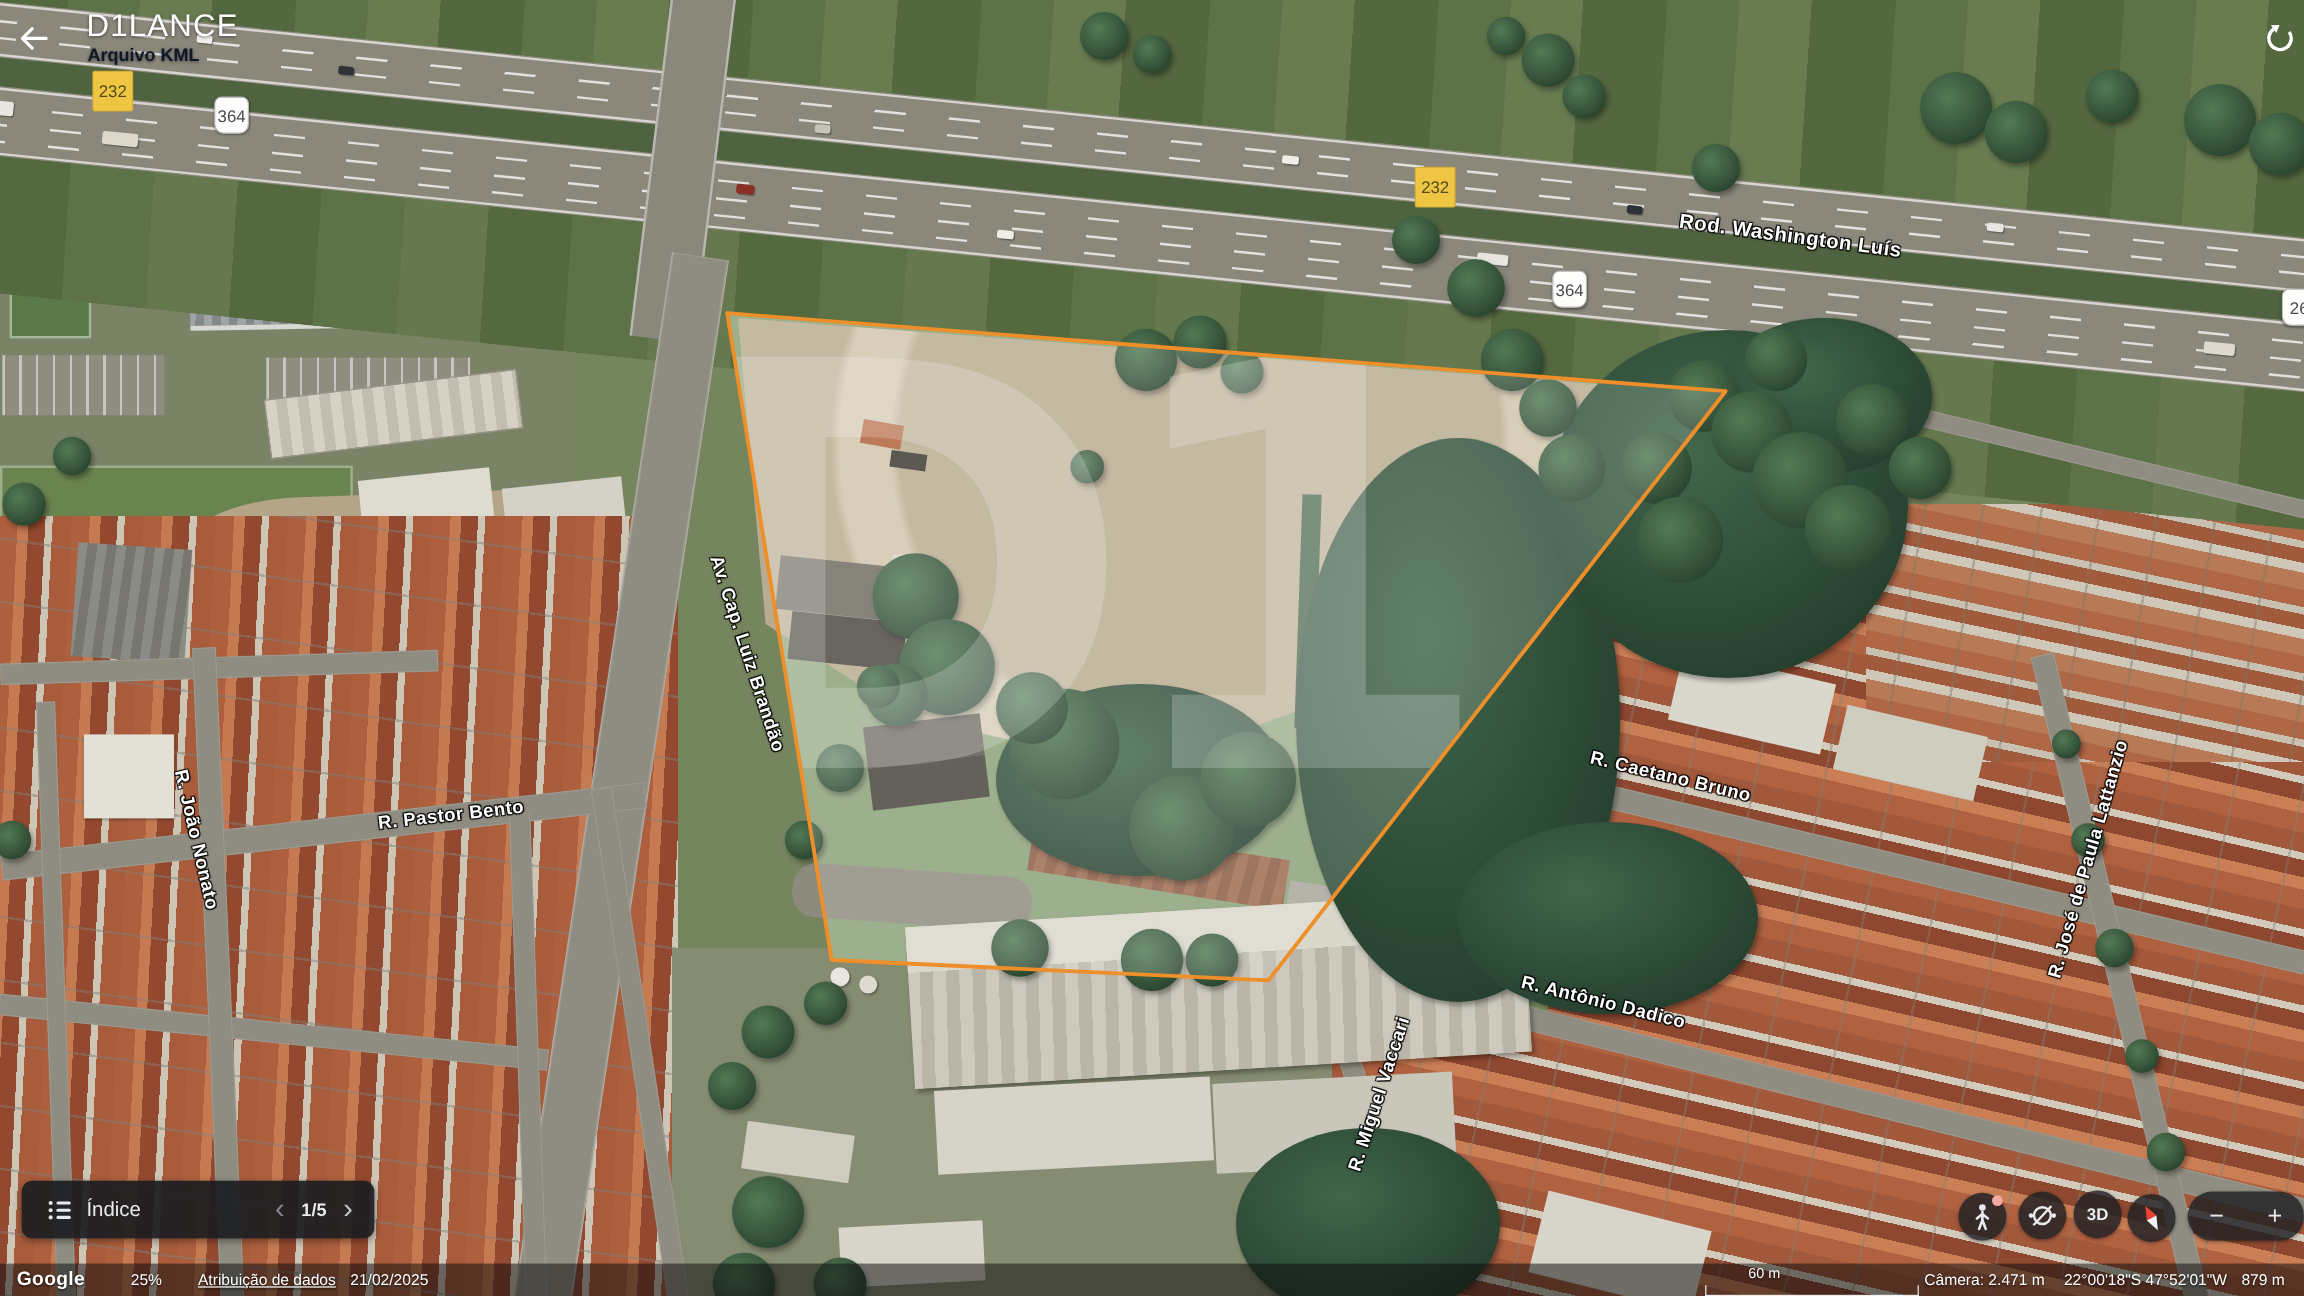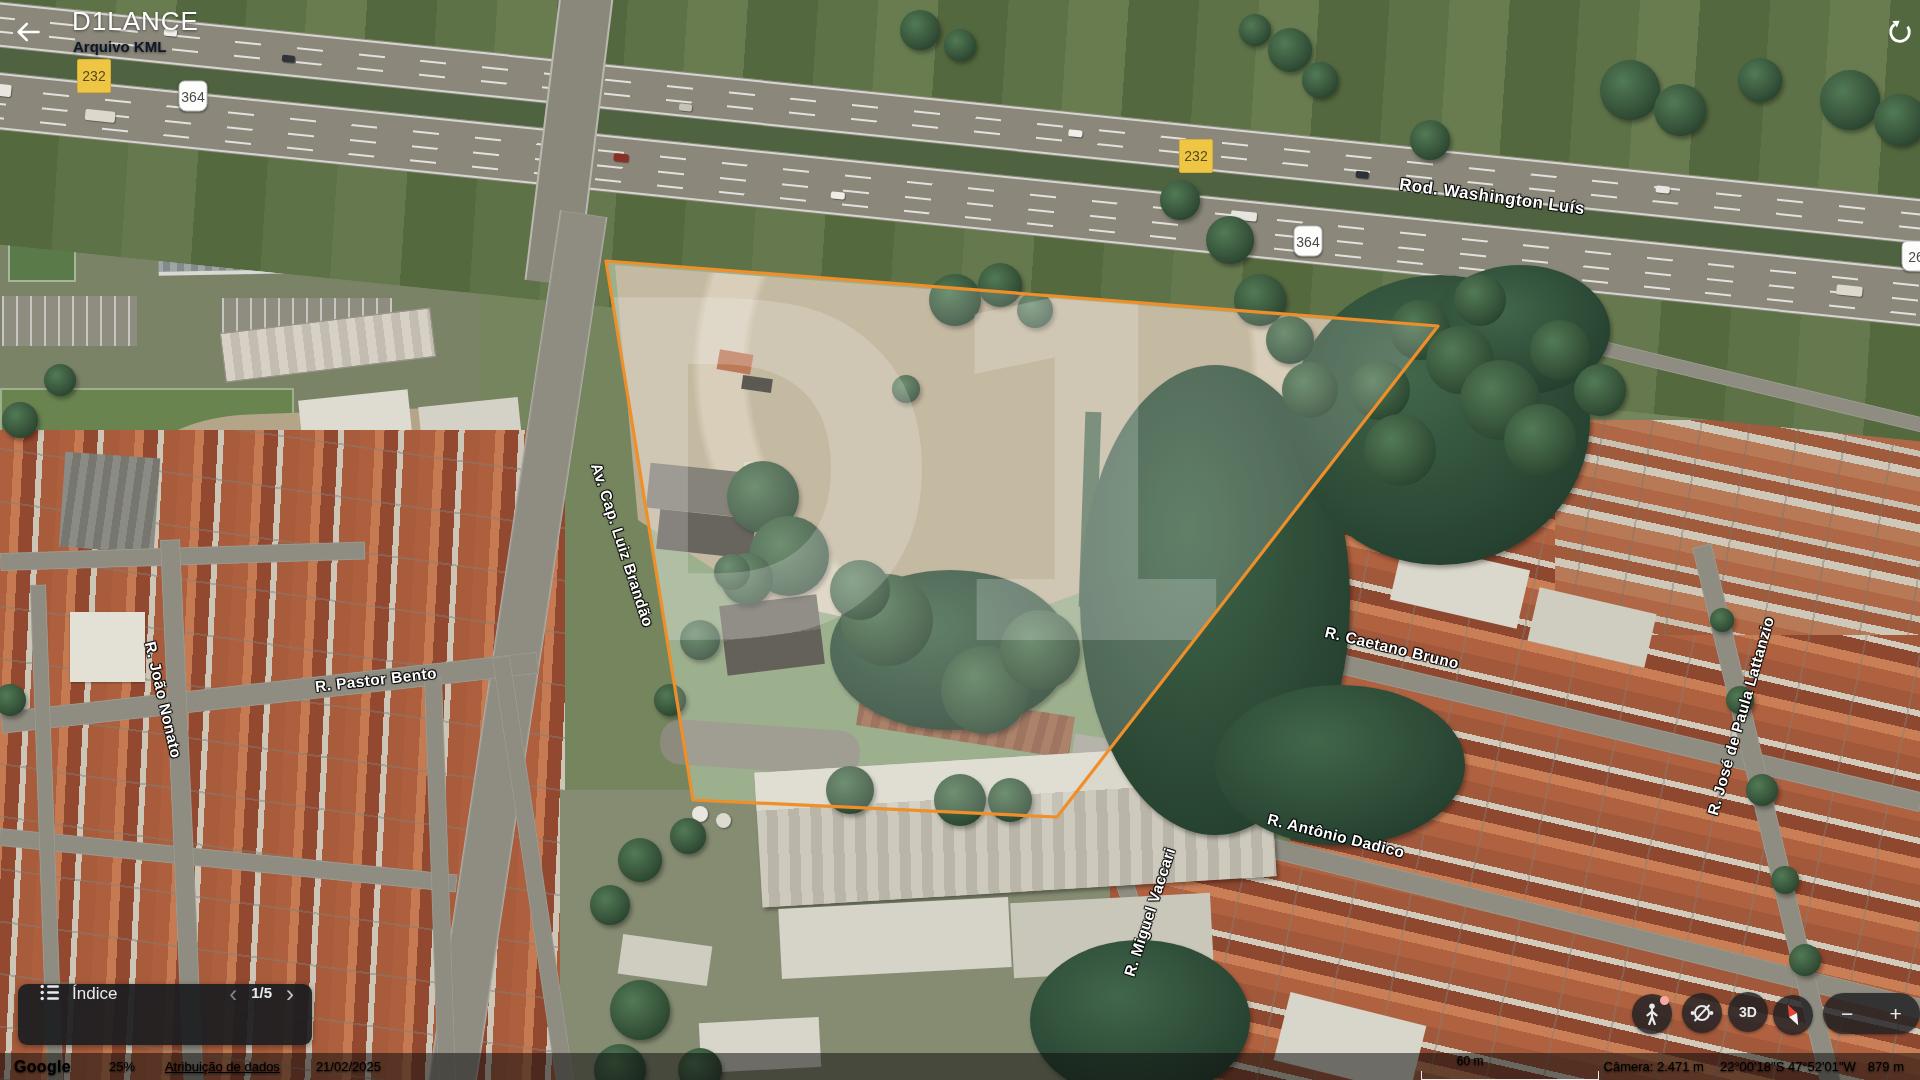--- a/index.html
+++ b/index.html
@@ -21,21 +21,21 @@
        text-shadow:-1px -1px 0 rgba(0,0,0,.8),1px -1px 0 rgba(0,0,0,.8),-1px 1px 0 rgba(0,0,0,.8),1px 1px 0 rgba(0,0,0,.8),0 0 3px rgba(0,0,0,.55);
        transform:translate(-50%,-50%)}
   .shield{position:absolute;display:flex;align-items:center;justify-content:center;font-weight:400;font-size:14px;transform:translate(-50%,-50%)}
   .shield-y{width:32px;height:32px;background:#efc643;color:#564a1e;border:1px solid #d8af35;border-radius:2px}
   .shield-w{width:27px;height:29px;background:#fdfdfb;color:#4a4a4a;border:1px solid #bbb;border-radius:6px 6px 8px 8px;box-shadow:0 1px 2px rgba(0,0,0,.35)}
   .veh{position:absolute;border-radius:2px;box-shadow:1px 1px 1px rgba(0,0,0,.35)}
   .lane{position:absolute;left:0;width:100%;height:2px;background:repeating-linear-gradient(90deg,rgba(255,255,255,.75) 0 26px,rgba(0,0,0,0) 26px 62px)}
   .edge{position:absolute;left:0;width:100%;height:2px;background:rgba(255,255,255,.65)}
   .circle-btn{position:absolute;width:40px;height:40px;border-radius:50%;background:rgba(32,33,36,.83);
        display:flex;align-items:center;justify-content:center;color:#e8eaed;cursor:pointer;box-shadow:0 1px 3px rgba(0,0,0,.4)}
-  .bar-txt{color:#000000;font-size:13px;text-shadow:0 1px 2px rgba(0,0,0,.8);white-space:nowrap}
+  .bar-txt{color:#ffffff;font-size:13px;text-shadow:0 1px 2px rgba(0,0,0,.8);white-space:nowrap}
   .tree-shadow{filter:drop-shadow(2px 3px 2px rgba(0,0,0,.35))}
 </style>
 </head>
 <body>
 
 <div class="abs" style="left:0;top:0;width:1920px;height:1080px;overflow:hidden">
 
   <div class="abs" style="left:1150px;top:0;width:770px;height:170px;
        background:repeating-linear-gradient(52deg,rgba(255,255,255,.07) 0 16px,rgba(0,0,0,.05) 16px 32px),#7d9058"></div>
   <div class="abs" style="left:1342px;top:6px;width:66px;height:54px;border:9px solid #8f8c80;border-radius:50%;transform:rotate(-8deg)"></div>
@@ -273,21 +273,21 @@
 <div class="abs" style="left:72px;top:6px;color:#fff;font-size:26px;letter-spacing:1px;text-shadow:0 1px 3px rgba(0,0,0,.55)">D1LANCE</div>
 <div class="abs" style="left:73px;top:38px;color:#0f172a;font-size:15px;font-weight:700;text-shadow:0 1px 3px rgba(0,0,0,.55)">Arquivo KML</div>
 
 <div class="abs" style="left:1886px;top:18px;width:28px;height:28px;cursor:pointer">
   <svg width="28" height="28" viewBox="0 0 24 24" style="transform:rotate(-35deg)">
     <path d="M12 4 a8 8 0 1 0 8 8" fill="none" stroke="#fff" stroke-width="2.4"></path>
     <path d="M12 0.6 L12 7.4 L17.2 4 Z" fill="#fff"></path>
   </svg>
 </div>
 
-<div class="abs" style="left:18px;top:984px;width:294px;height:61px;border-radius:9px;background:rgba(28,29,32,.93);display:flex;box-shadow:0 2px 6px rgba(0,0,0,.4)">
+<div class="abs" style="left:18px;top:984px;width:294px;height:48px;border-radius:9px;background:rgba(28,29,32,.93);display:flex;align-items:center;box-shadow:0 2px 6px rgba(0,0,0,.4)">
   <svg style="margin-left:22px" width="20" height="17" viewBox="0 0 20 17">
     <g fill="#e8eaed">
       <circle cx="2.2" cy="2.5" r="1.7"></circle>
         <circle cx="2.2" cy="8.5" r="1.7"></circle>
         <circle cx="2.2" cy="14.5" r="1.7"></circle>
       <rect x="7" y="1.2" width="12" height="2.6" rx="1.3"></rect>
         <rect x="7" y="7.2" width="12" height="2.6" rx="1.3"></rect>
         <rect x="7" y="13.2" width="12" height="2.6" rx="1.3"></rect>
     </g>
   </svg>
@@ -325,21 +325,21 @@
 </div>
 <div class="abs" style="left:1823px;top:993px;width:97px;height:41px;border-radius:21px;background:rgba(32,33,36,.83);display:flex;align-items:center;justify-content:space-around;box-shadow:0 1px 3px rgba(0,0,0,.4)">
   <span style="color:#e8eaed;font-size:21px;cursor:pointer">−</span>
   <span style="color:#e8eaed;font-size:21px;cursor:pointer">+</span>
 </div>
 
 <div class="abs" style="left:0;top:1053px;width:1920px;height:27px;background:rgba(12,12,12,.52);display:flex;align-items:center">
   <span class="bar-txt" style="margin-left:14px;font-size:16px;font-weight:700;letter-spacing:.3px">Google</span>
   <span class="bar-txt" style="margin-left:38px">25%</span>
   <span class="bar-txt" style="margin-left:30px;text-decoration:underline;cursor:pointer">Atribuição de dados</span>
-  <span class="bar-txt" style="margin-left:36px">21/02/2025</span>
+  <span class="bar-txt" style="margin-left:12px">21/02/2025</span>
 
   <span class="bar-txt" style="margin-left:auto;font-size:12px;align-self:flex-start;margin-top:1px">60 m</span>
   <div class="abs" style="left:1421px;top:18px;width:176px;height:8px;
        border-left:1.5px solid #fff;border-right:1.5px solid #fff;border-bottom:2px solid #fff;opacity:.9"></div>
   <span class="bar-txt" style="margin-left:120px">Câmera: 2.471 m</span>
   <span class="bar-txt" style="margin-left:16px">22°00'18"S 47°52'01"W</span>
   <span class="bar-txt" style="margin-left:12px;margin-right:16px">879 m</span>
 </div>
 
 </body></html>

